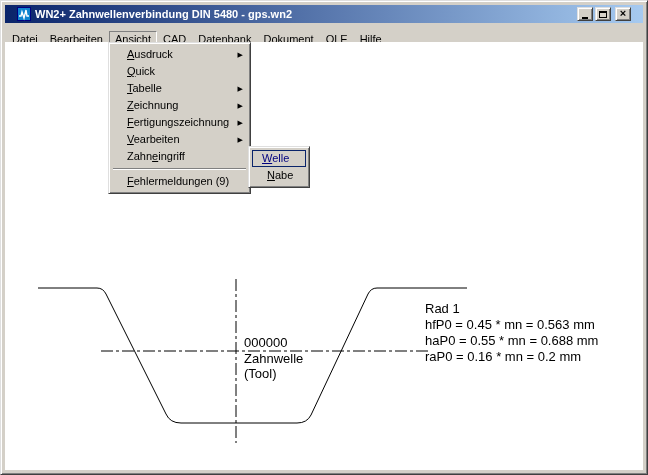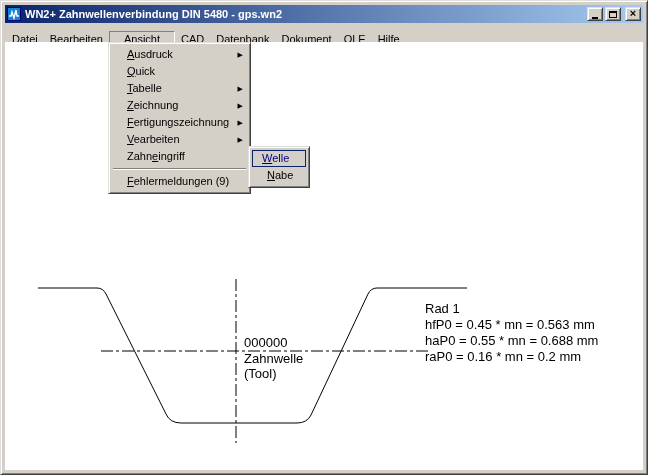--- a/index.html
+++ b/index.html
@@ -9,21 +9,21 @@
   .window {
     position: absolute; inset: 0; background: #d4d0c8;
     border: 1px solid; border-color: #dfdfdf #404040 #404040 #dfdfdf;
     box-shadow: inset 1px 1px 0 #ffffff, inset -1px -1px 0 #808080;
   }
 
   
   .titlebar {
     position: absolute; left: 4px; top: 4px; right: 4px; height: 18px;
     background: linear-gradient(to right, #0a246a, #a6caf0);
-    display: flex; align-items: center; padding: 0 2px;
+    display: flex; align-items: center; padding: 0 12px;
   }
   .app-icon { width: 14px; height: 14px; flex: 0 0 auto; }
   .title-text {
     color: #ffffff; font-weight: bold; margin-left: 4px; flex: 1;
     white-space: nowrap; overflow: hidden;
   }
   .title-buttons { display: flex; align-items: center; }
   .tb-btn {
     width: 16px; height: 14px; background: #d4d0c8;
     border: 1px solid; border-color: #dfdfdf #404040 #404040 #dfdfdf;
@@ -37,21 +37,21 @@
   .glyph-close { font-size: 11px; font-weight: bold; line-height: 1; color: #000; margin-top: -1px; }
 
   
   .menubar {
     position: absolute; left: 4px; top: 22px; right: 20px; height: 33px;
     background: #d4d0c8; display: flex; align-items: center; padding-left: 1px;
   }
   .mb-item { padding: 2px 6px 3px; cursor: default; }
   .mb-item.open {
     border: 1px solid; border-color: #808080 #ffffff #ffffff #808080;
-    padding: 1px 14px 2px;
+    padding: 1px 5px 2px;
   }
   .ak { text-decoration: underline; }
 
   
   .client {
     position: absolute; left: 4px; top: 41px; right: 4px; bottom: 4px;
     background: #ffffff;
   }
   .drawing { position: absolute; left: 0; top: 0; }
 

